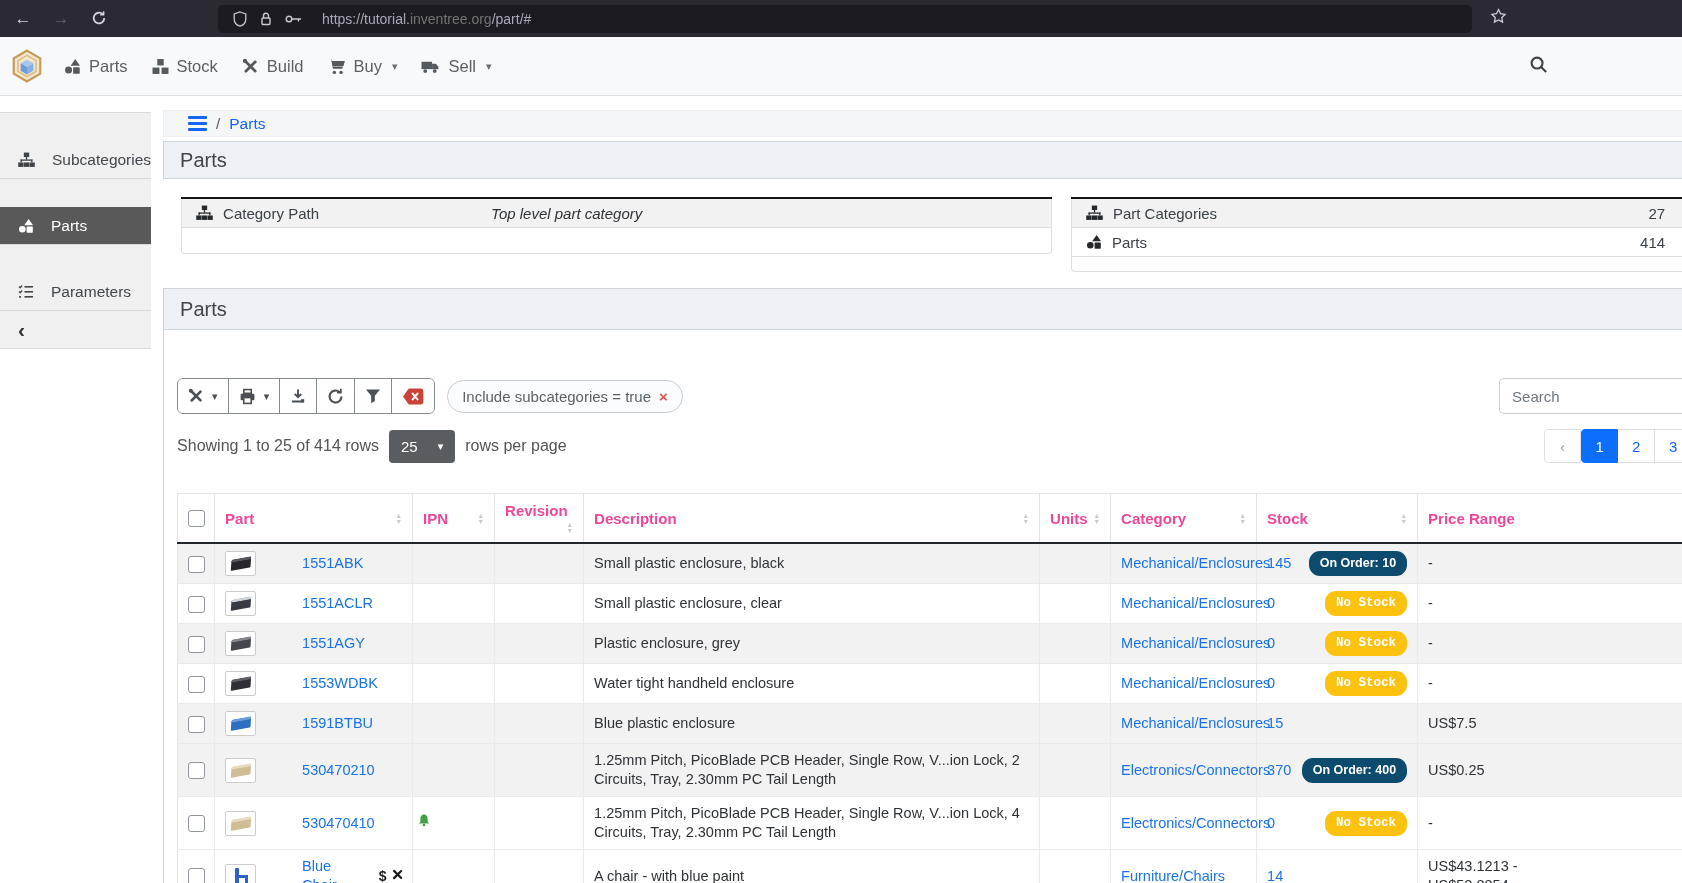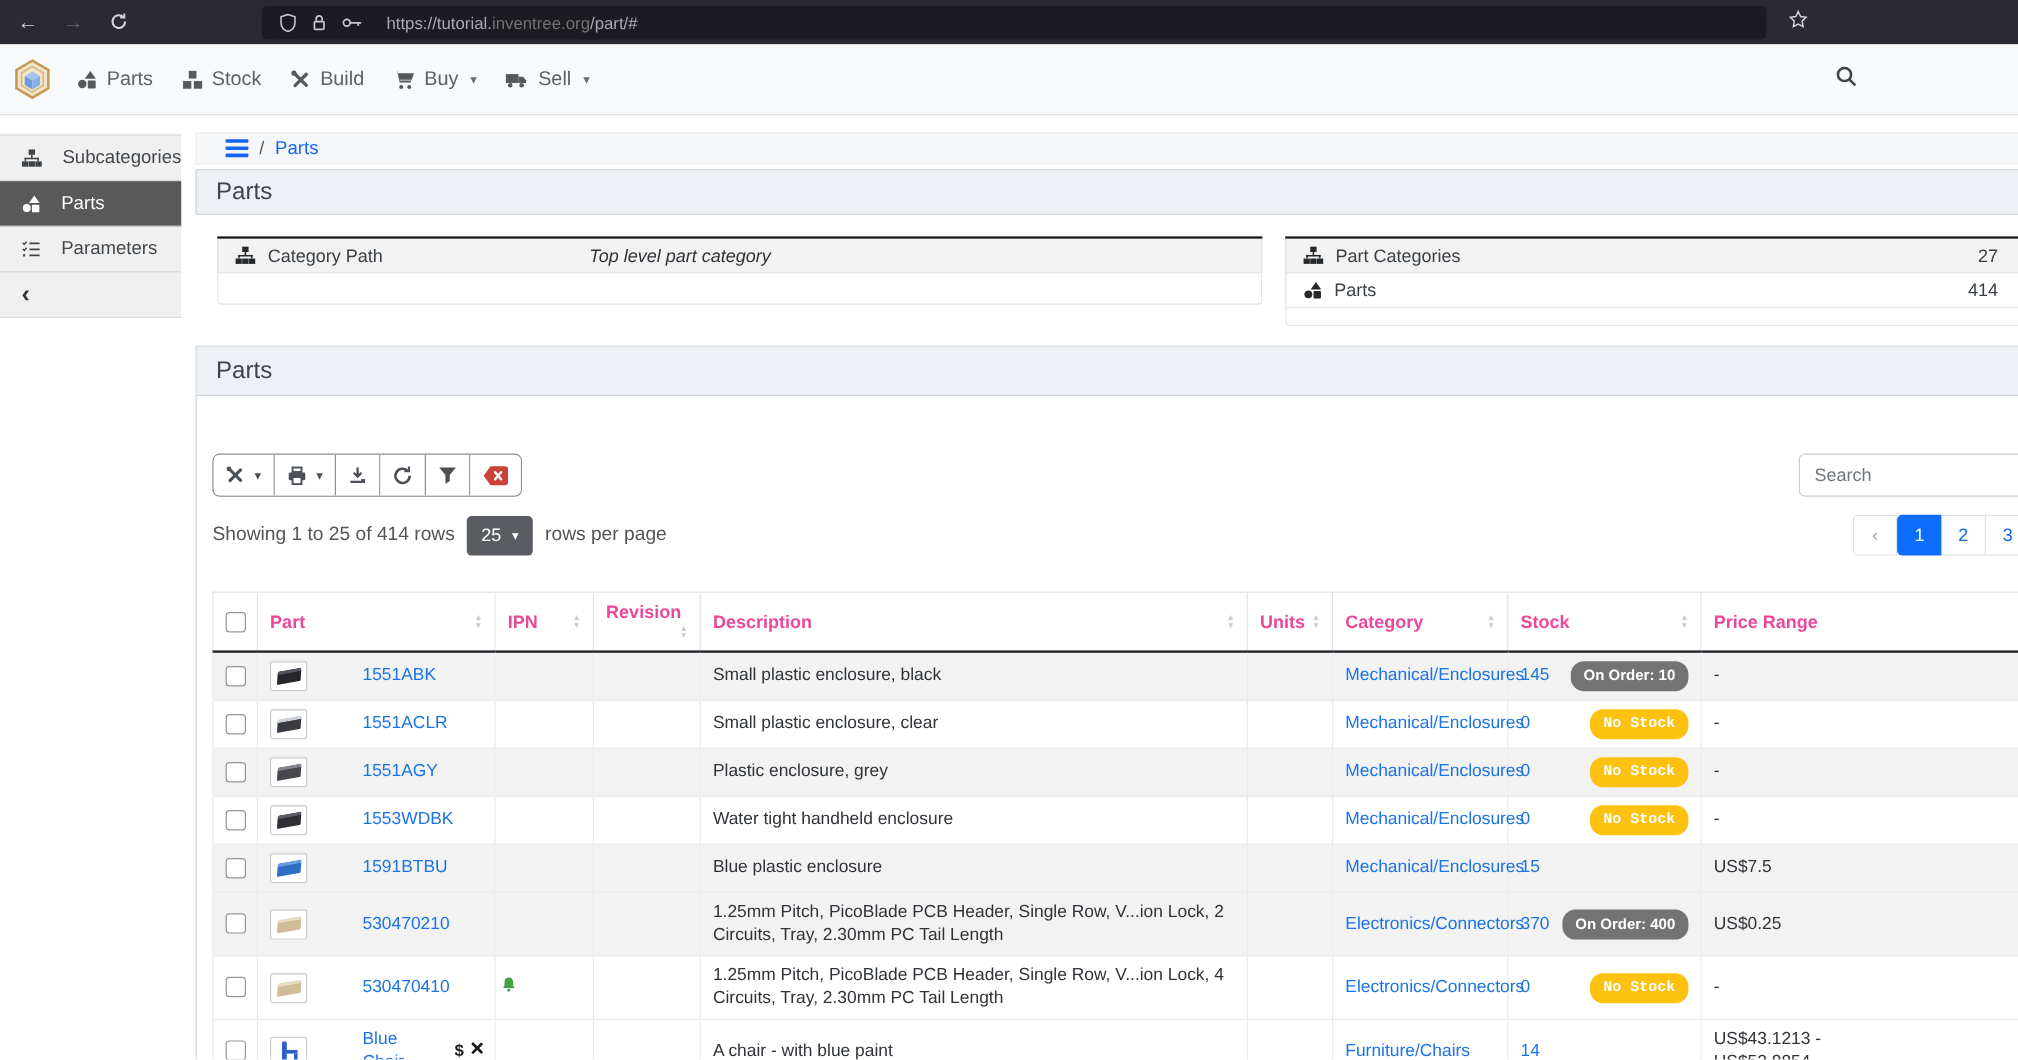--- a/index.html
+++ b/index.html
@@ -27,21 +27,21 @@
   .nav-item { display:flex; align-items:center; gap:8px; margin-right:24px; cursor:pointer;
     color:#5a6065; font-size:16.5px; }
   .nav-item svg { color:#54595e; }
   .caret { font-size:11px; color:#6a7075; margin-left:2px; }
   .nav-search { margin-left:auto; margin-right:134px; cursor:pointer; color:#3d4347; }
 
   
   .layout { display:flex; align-items:flex-start; }
   .sidebar { width:173px; margin-top:16px; background:#f0f0f0; border-top:1px solid #d9d9d9; }
   .side-item { height:38px; display:flex; align-items:center; padding-left:18px; gap:17px;
-    border-bottom:1px solid #d9d9d9; color:#42474c; font-size:15.5px; cursor:pointer; }
+    border-bottom:1px solid #d9d9d9; color:#42474c; font-size:15.5px; cursor:pointer;margin-top:28px; }
   .side-item svg { color:#3f4448; flex:none; }
   .side-item.active { background:#595959; color:#fff; }
   .side-item.active svg { color:#fff; }
   .side-collapse { height:38px; display:flex; align-items:center; padding-left:18px;
     border-bottom:1px solid #d9d9d9; color:#333; font-size:21px; font-weight:bold; cursor:pointer; }
   .main { width:1565px; margin-left:12px; }
 
   
   .breadcrumb { margin-top:14px; height:27px; background:#f5f6f8; border:1px solid #eceef1;
     display:flex; align-items:center; padding-left:24px; font-size:15px; }
@@ -84,21 +84,21 @@
   .tbtn .caret { color:#4b5157; }
   .chip { margin-left:12px; height:33px; display:flex; align-items:center; padding:0 14px;
     border:1px solid #c6ccd2; border-radius:17px; background:#fbfcfd; font-size:15px; color:#5a6268; cursor:pointer; }
   .chip-x { color:#d9534f; font-weight:bold; margin-left:8px; font-size:15px; }
   .search-input { margin-left:auto; width:215px; height:36px; border:1px solid #c9cfd4; border-radius:5px;
     padding:0 12px; font-size:15px; color:#333; font-family:"Liberation Sans",sans-serif; outline:none; }
   .search-input::placeholder { color:#6f767c; }
 
   .info-row { margin-top:15px; display:flex; align-items:center; font-size:16px; color:#555; }
   .page-size-btn { margin:0 10px; background:#595d61; color:#fff; border:none; border-radius:4px;
-    height:33px; padding:0 12px; font-size:15px; display:flex; align-items:center; gap:7px; cursor:pointer; }
+    height:33px; padding:0 12px; font-size:15px; display:flex; align-items:center; gap:18px; cursor:pointer; }
   .page-size-btn .caret { color:#fff; }
   .pagination { margin-left:auto; margin-right:22px; display:flex; }
   .page-btn { min-width:37px; height:34px; border:1px solid #dde1e5; border-left-width:0; background:#fff;
     color:#1266f1; font-size:15px; cursor:pointer; font-family:"Liberation Sans",sans-serif; }
   .page-btn:first-child { border-left-width:1px; border-radius:4px 0 0 4px; }
   .page-btn.prev { color:#97a5b2; }
   .page-btn.active { background:#0d6efd; border-color:#0d6efd; color:#fff; }
 
   
   table.parts { margin-top:30px; border-collapse:collapse; table-layout:fixed; width:1537px;
@@ -121,21 +121,21 @@
     border-radius:1px; }
   .thumb-shape[data-variant="chair"] { width:4px; height:16px; border-top:none; transform:none;
     position:relative; margin-right:8px; }
   .thumb-shape[data-variant="chair"]::before { content:""; position:absolute; left:0; top:7px; width:13px; height:3px; background:inherit; }
   .thumb-shape[data-variant="chair"]::after { content:""; position:absolute; left:10px; top:10px; width:3px; height:6px; background:inherit; }
   .flags { margin-left:auto; display:flex; align-items:center; gap:4px; padding-left:6px; }
   .flag-dollar::before { content:"$"; font-weight:bold; color:#1c1e20; font-size:14px; }
   .stock-cell { display:flex; align-items:center; }
   .badge { margin-left:auto; color:#fff; font-size:12.5px; font-weight:bold; border-radius:11px;
     padding:3px 11px; white-space:nowrap; }
-  .badge[data-kind="success"] { background:#737373; }
+  .badge[data-kind="success"] { background:#0c4a6e; }
   .badge[data-kind="warning"] { background:#fdc110;font-family:Liberation Mono, monospace; }
   .price-val { display:inline-block; max-width:128px; }
 </style>
 </head>
 <body>
 
 <div class="browser-bar">
   <div class="bnav">
     <span class="bicon">←</span>
     <span class="bicon dim">→</span>
@@ -380,20 +380,24 @@
               </svg>
             </div>
             <div class="tbtn">
               <svg width="22" height="17" viewBox="0 0 18 14">
                 <path d="M5.5 0.5 H15.5 a2 2 0 0 1 2 2 v9 a2 2 0 0 1 -2 2 H5.5 L0.8 7 Z" fill="#cb4237"></path>
                 <path d="M8.7 4.6 l4 4.8 M12.7 4.6 l-4 4.8" stroke="#fff" stroke-width="1.7" stroke-linecap="round"></path>
               </svg>
             </div>
           </div>
 
+          <div class="chip">
+            <span>Include subcategories = true</span>
+            <span class="chip-x">×</span>
+          </div>
 
           <input class="search-input" type="text" placeholder="Search" style="">
         </div>
 
         <div class="info-row">
           <span>Showing 1 to 25 of 414 rows</span>
           <button class="page-size-btn">
             <span>25</span>
             <span class="caret">▾</span>
           </button>

